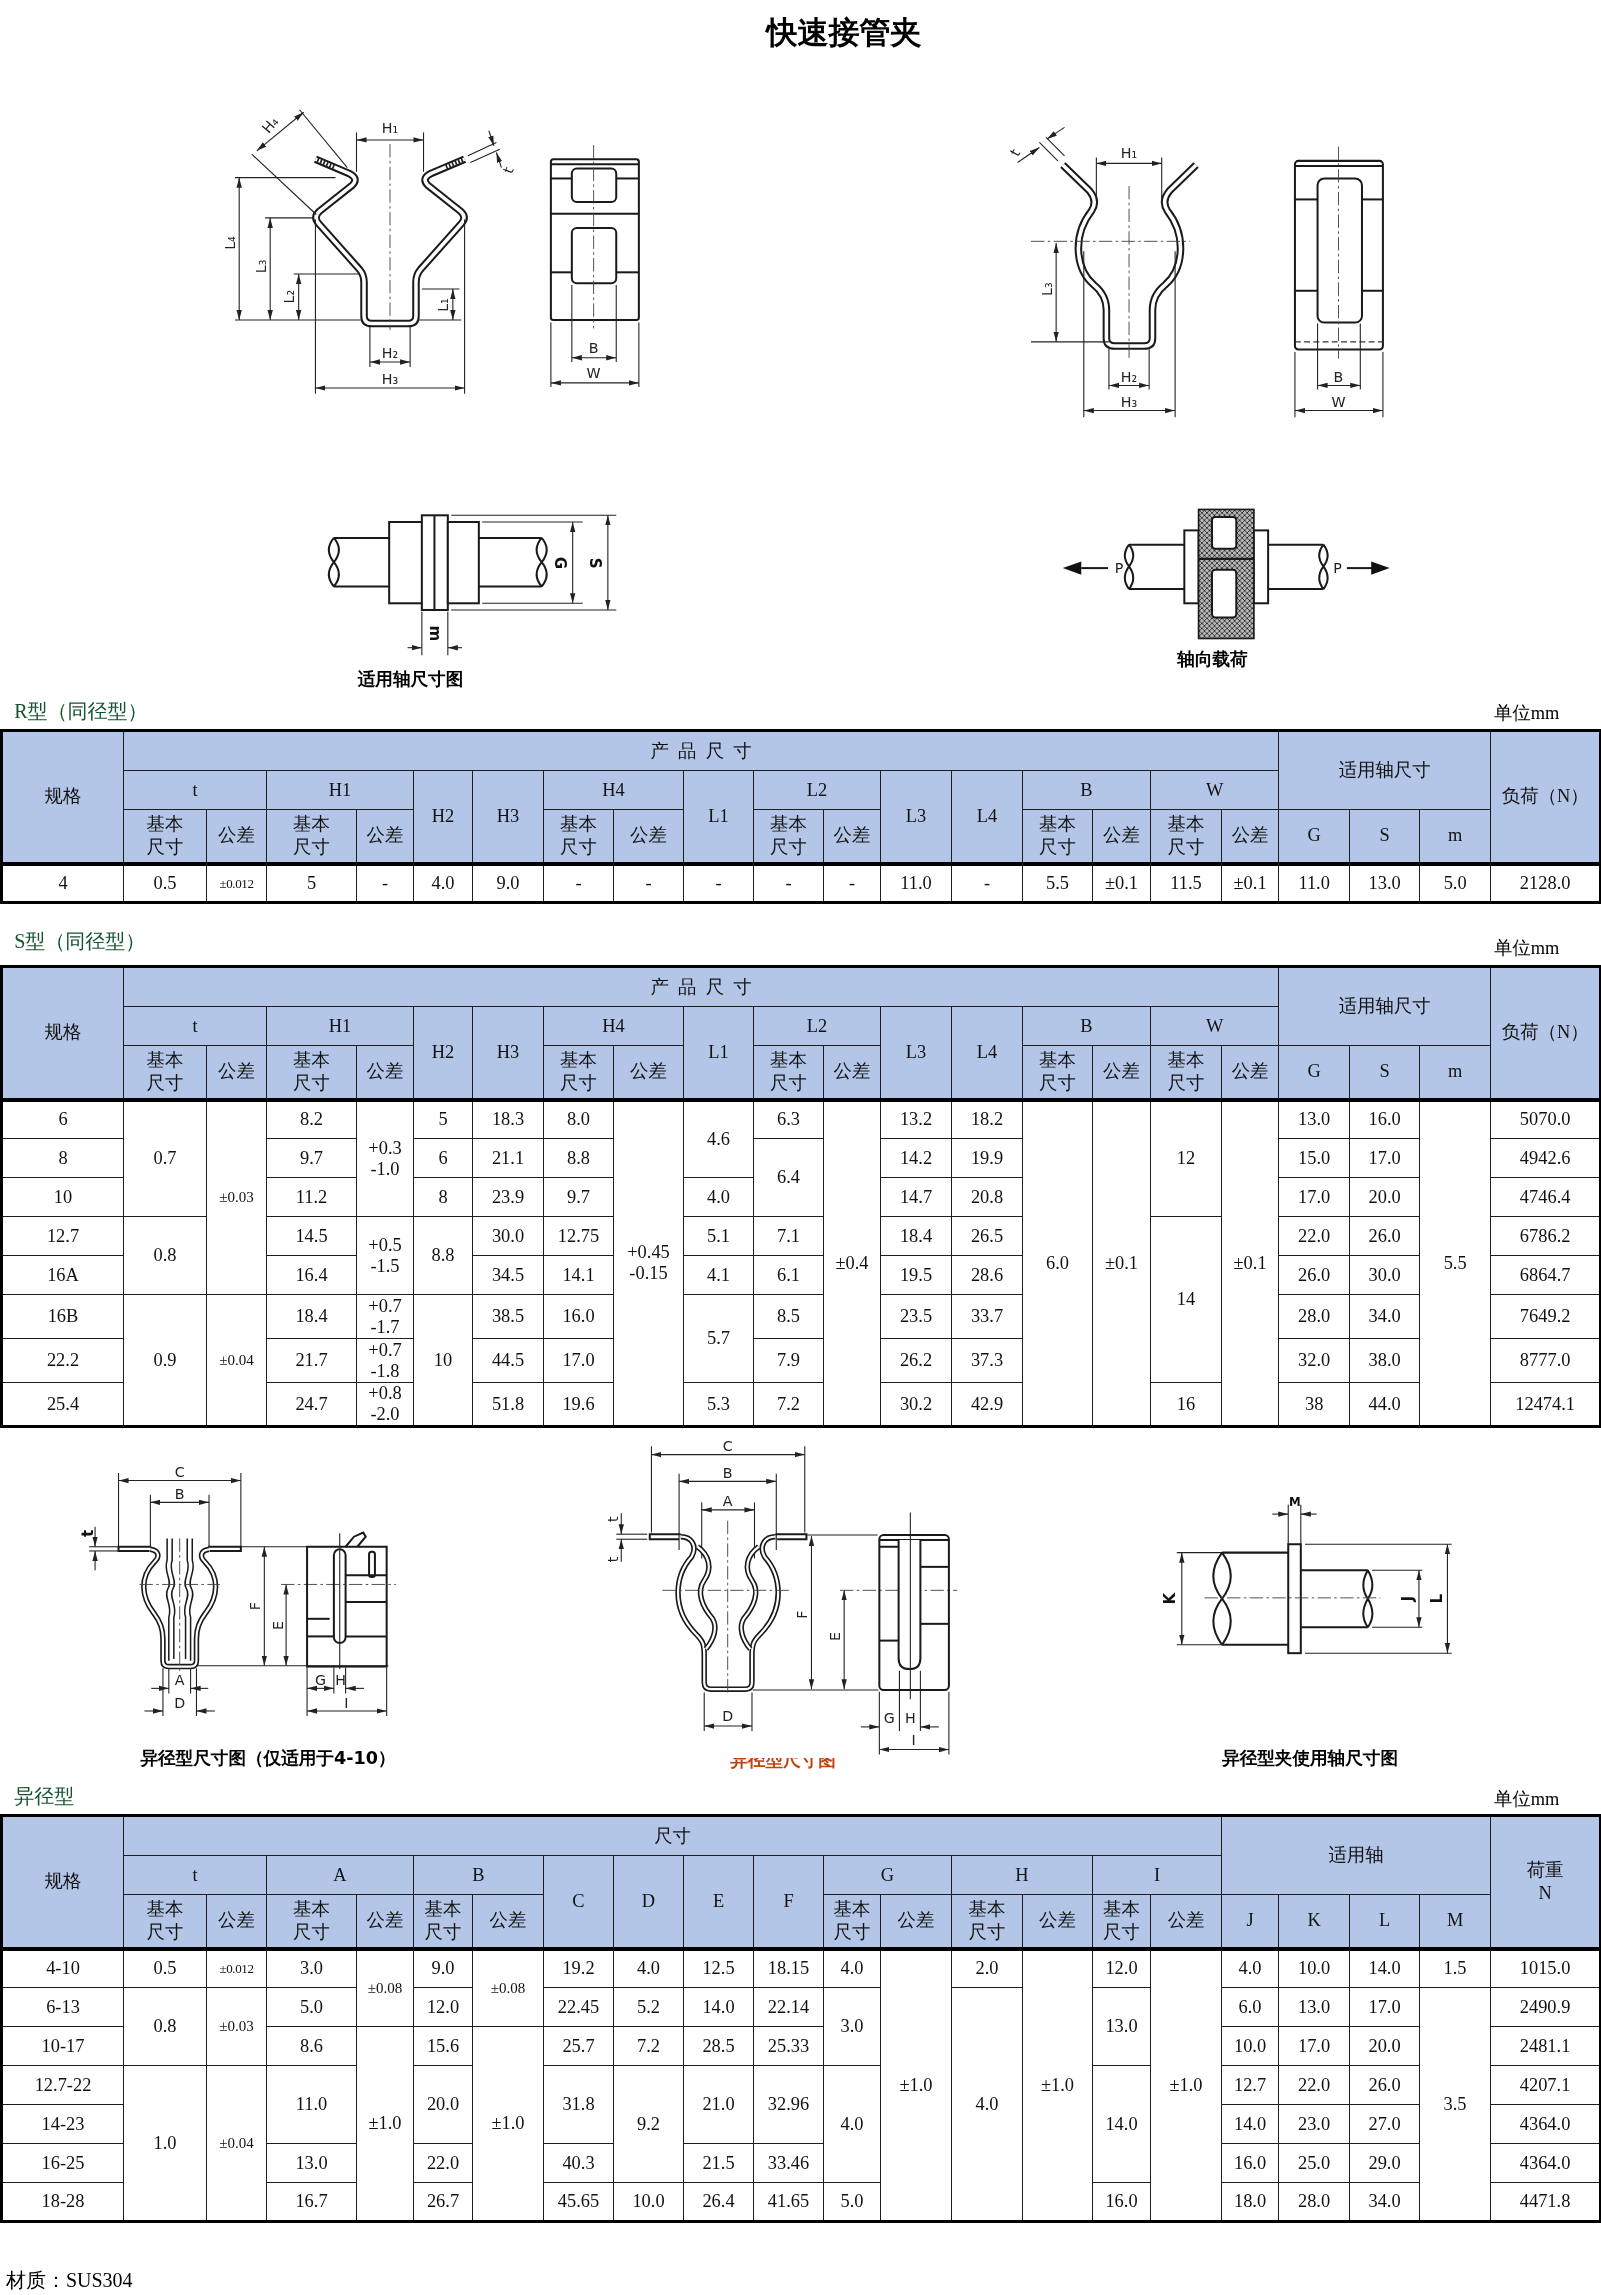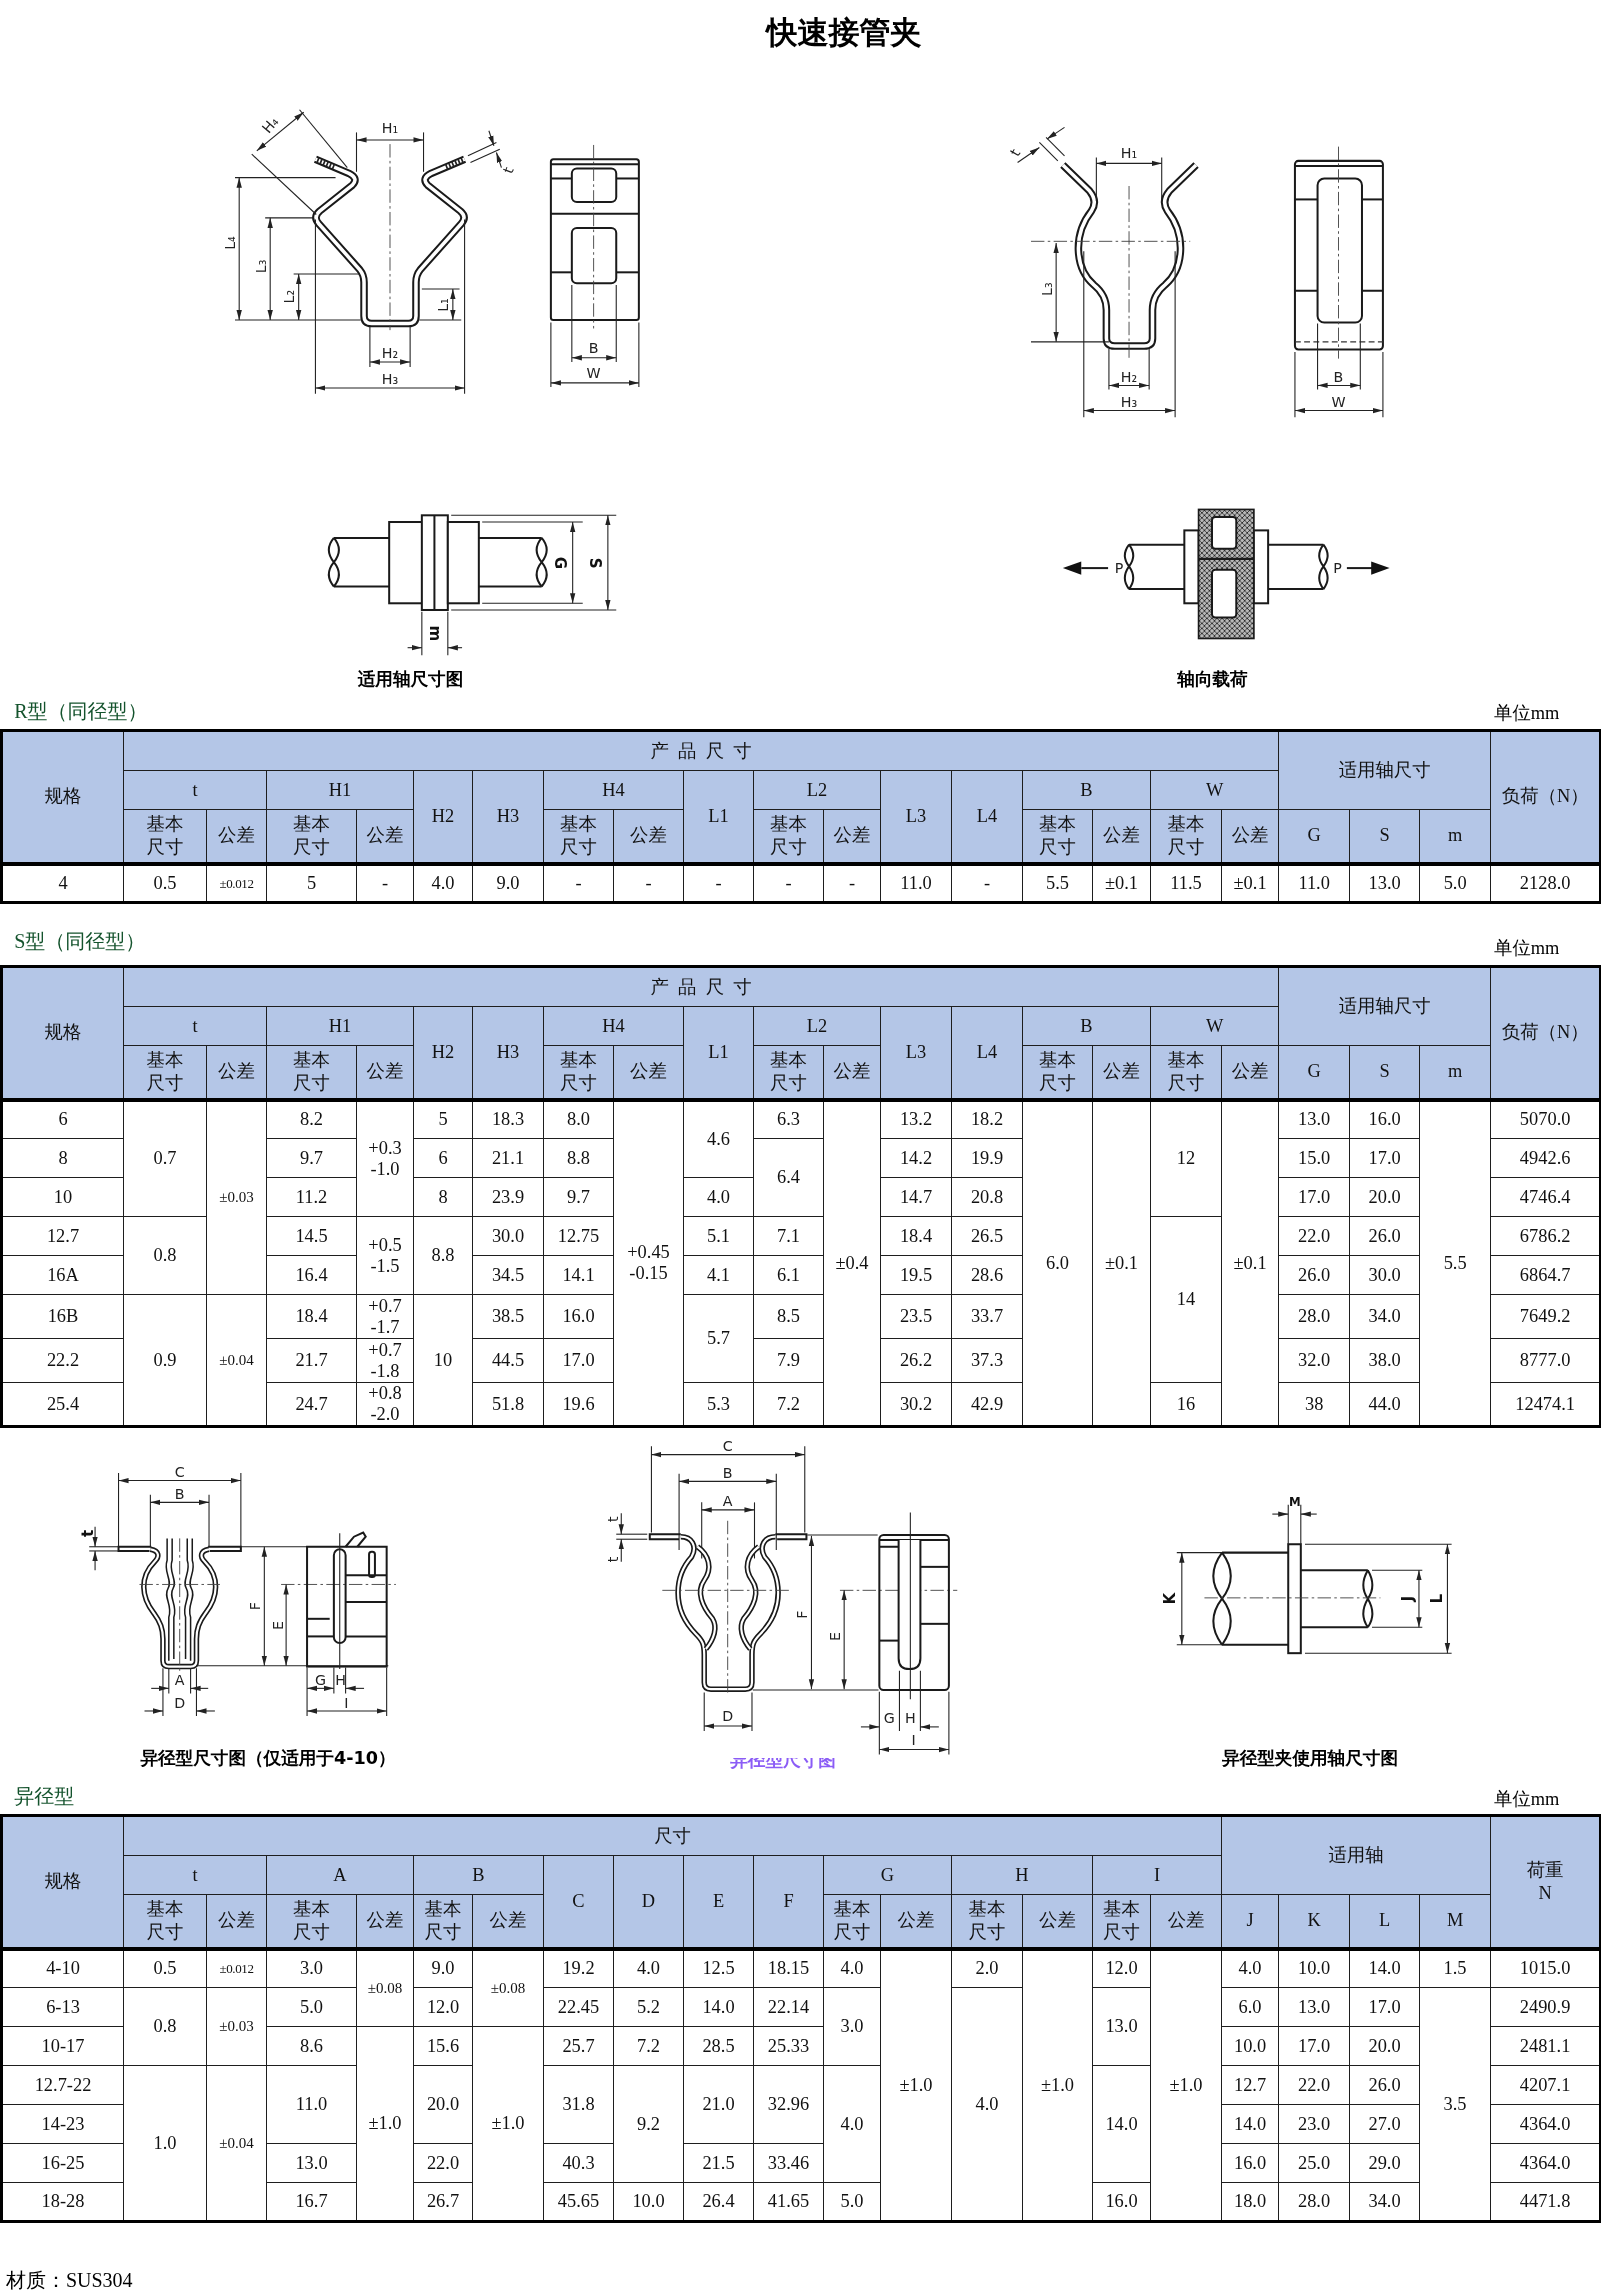--- a/index.html
+++ b/index.html
@@ -20,21 +20,21 @@
   .lblb{ font-family:"DejaVu Sans", sans-serif; font-size:18px; font-weight:bold; fill:#111; text-anchor:middle; dominant-baseline:central; }
 
   .title { position:absolute; left:709px; top:5px; width:270px; text-align:center;
            font-family:"DejaVu Sans", sans-serif; font-weight:bold; font-size:31px; line-height:54px; color:#000; }
   .sec-label { position:absolute; left:14.2px; font-size:20px; line-height:23.5px; color:#14532d; }
   .unit-label { position:absolute; left:1494px; font-size:18.4px; line-height:23.5px; color:#000; }
   .caption { position:absolute; font-family:"DejaVu Sans", sans-serif; font-weight:bold; font-size:17.6px; line-height:22px;
              color:#000; white-space:nowrap; text-align:center; }
   .caption-clip { position:absolute; left:712px; top:1758px; width:142px; height:11px; overflow:hidden; }
   .caption-clip span { position:absolute; left:0; top:-9.2px; width:142px; text-align:center;
-             font-family:"DejaVu Sans", sans-serif; font-weight:bold; font-size:17.6px; line-height:22px; color:#8b5cf6; }
+             font-family:"DejaVu Sans", sans-serif; font-weight:bold; font-size:17.6px; line-height:22px; color:#c2410c; }
   .material { position:absolute; left:5.9px; top:2268px; font-size:20px; line-height:25px; color:#000; }
 
   table.spec { position:absolute; left:0; width:1602px; border-collapse:collapse; table-layout:fixed;
                border:3.4px solid #000; }
   table.spec th { background:#b4c6e7; font-weight:normal; border:1.7px solid #1e1e1e; font-size:18.4px;
                line-height:22.6px; padding:0; text-align:center; vertical-align:middle; white-space:pre-wrap; color:#111; }
   table.spec td { background:#fff; border:1.7px solid #1e1e1e; font-size:18.4px; line-height:21px; padding:0;
                text-align:center; vertical-align:middle; white-space:pre-wrap; overflow:hidden; color:#111; }
   table.spec tbody tr:first-child td { border-top:4.2px solid #000; }
   table.spec td.tol { font-size:15px; }
@@ -376,21 +376,21 @@
     <line class="ln" x1="1552" y1="1796" x2="1552" y2="1843"></line>
     <line class="ln" x1="1518" y1="1807" x2="1537" y2="1807" marker-end="url(#ah)"></line>
     <line class="ln" x1="1571" y1="1807" x2="1552" y2="1807" marker-end="url(#ah)"></line>
     <text class="lblb" x="1545" y="1793" style="font-size:14px">M</text>
   </g>
 </svg>
 
 <div class="title">快速接管夹</div>
 
 <div class="caption" style="left:335px; top:668px; width:151px;">适用轴尺寸图</div>
-<div class="caption" style="left:1162px; top:668px; width:101px;">轴向载荷</div>
+<div class="caption" style="left:1162px; top:648px; width:101px;">轴向载荷</div>
 
 <div class="sec-label" style="top:700px;">R型（同径型）</div>
 <div class="unit-label" style="top:702px;">单位mm</div>
 <table class="spec" id="tbl-r">
     <colgroup>
       <col style="width: 122px;">
       <col style="width: 83px;">
       <col style="width: 60px;">
       <col style="width: 90px;">
       <col style="width: 57px;">

